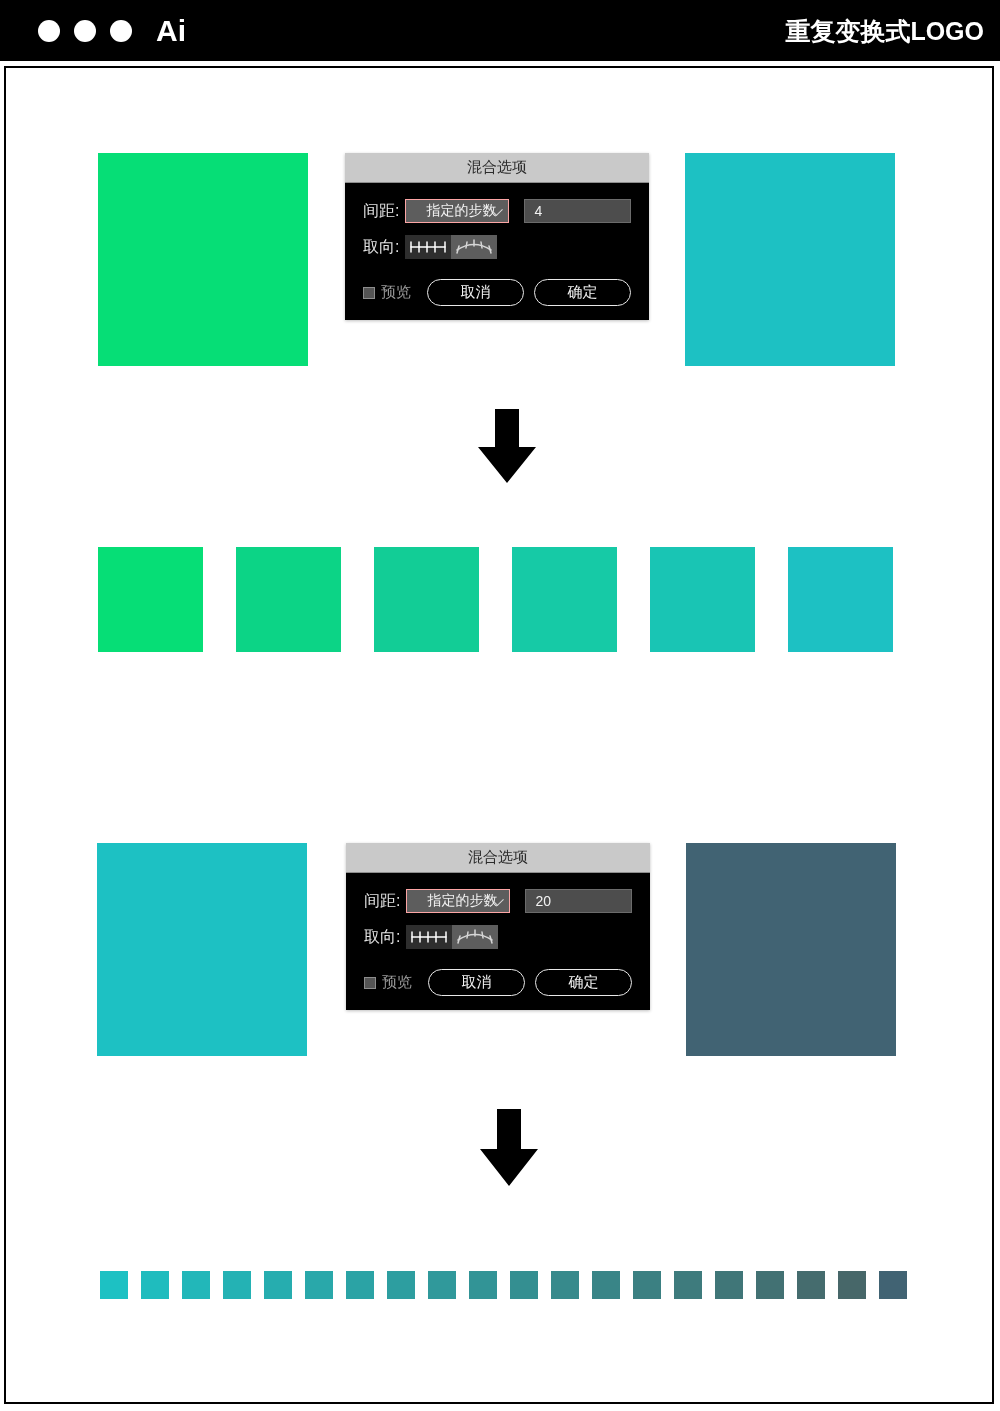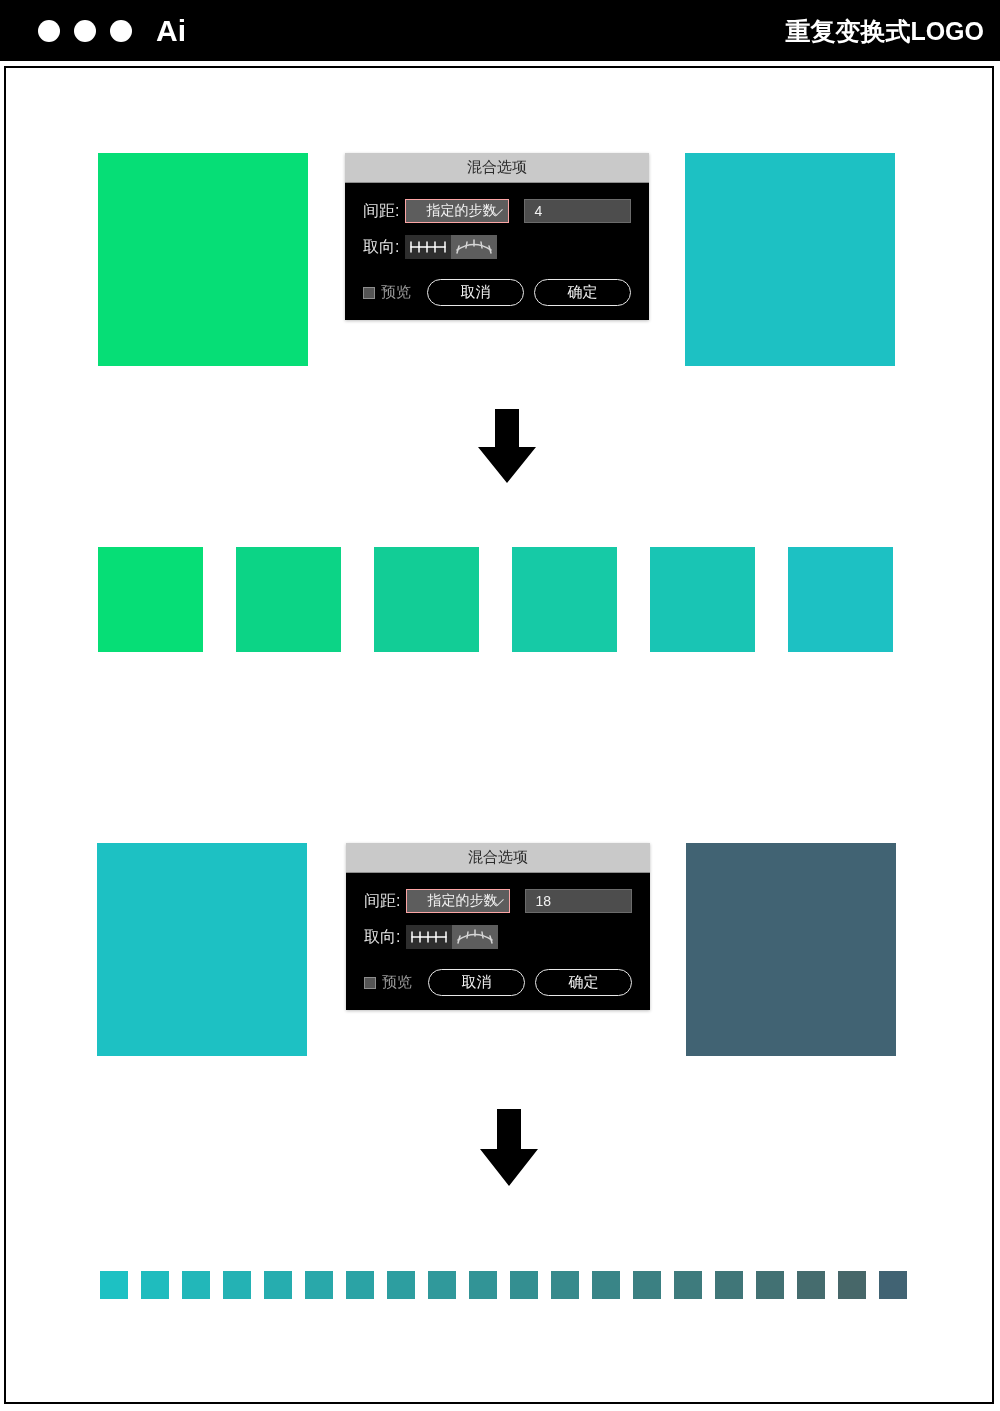--- a/index.html
+++ b/index.html
@@ -250,21 +250,21 @@
       <div class="dlg-titlebar">混合选项</div>
       <div class="dlg-body">
 
         <div class="dlg-row">
           <span class="dlg-label">间距:</span>
           <div class="select">
             <span>指定的步数</span>
             <span class="chev"></span>
           </div>
           <div class="numfield">
-            <span>18</span>
+            <span>20</span>
           </div>
         </div>
 
         <div class="dlg-row">
           <span class="dlg-label">取向:</span>
           <div class="orient-group">
             <div class="orient-btn selected">
               <svg class="oi" width="40" height="18" viewBox="0 0 40 18">
                 <g stroke="#ffffff" stroke-width="1.5" fill="none" stroke-linecap="round">
                   <path d="M3 4 V14"></path>

